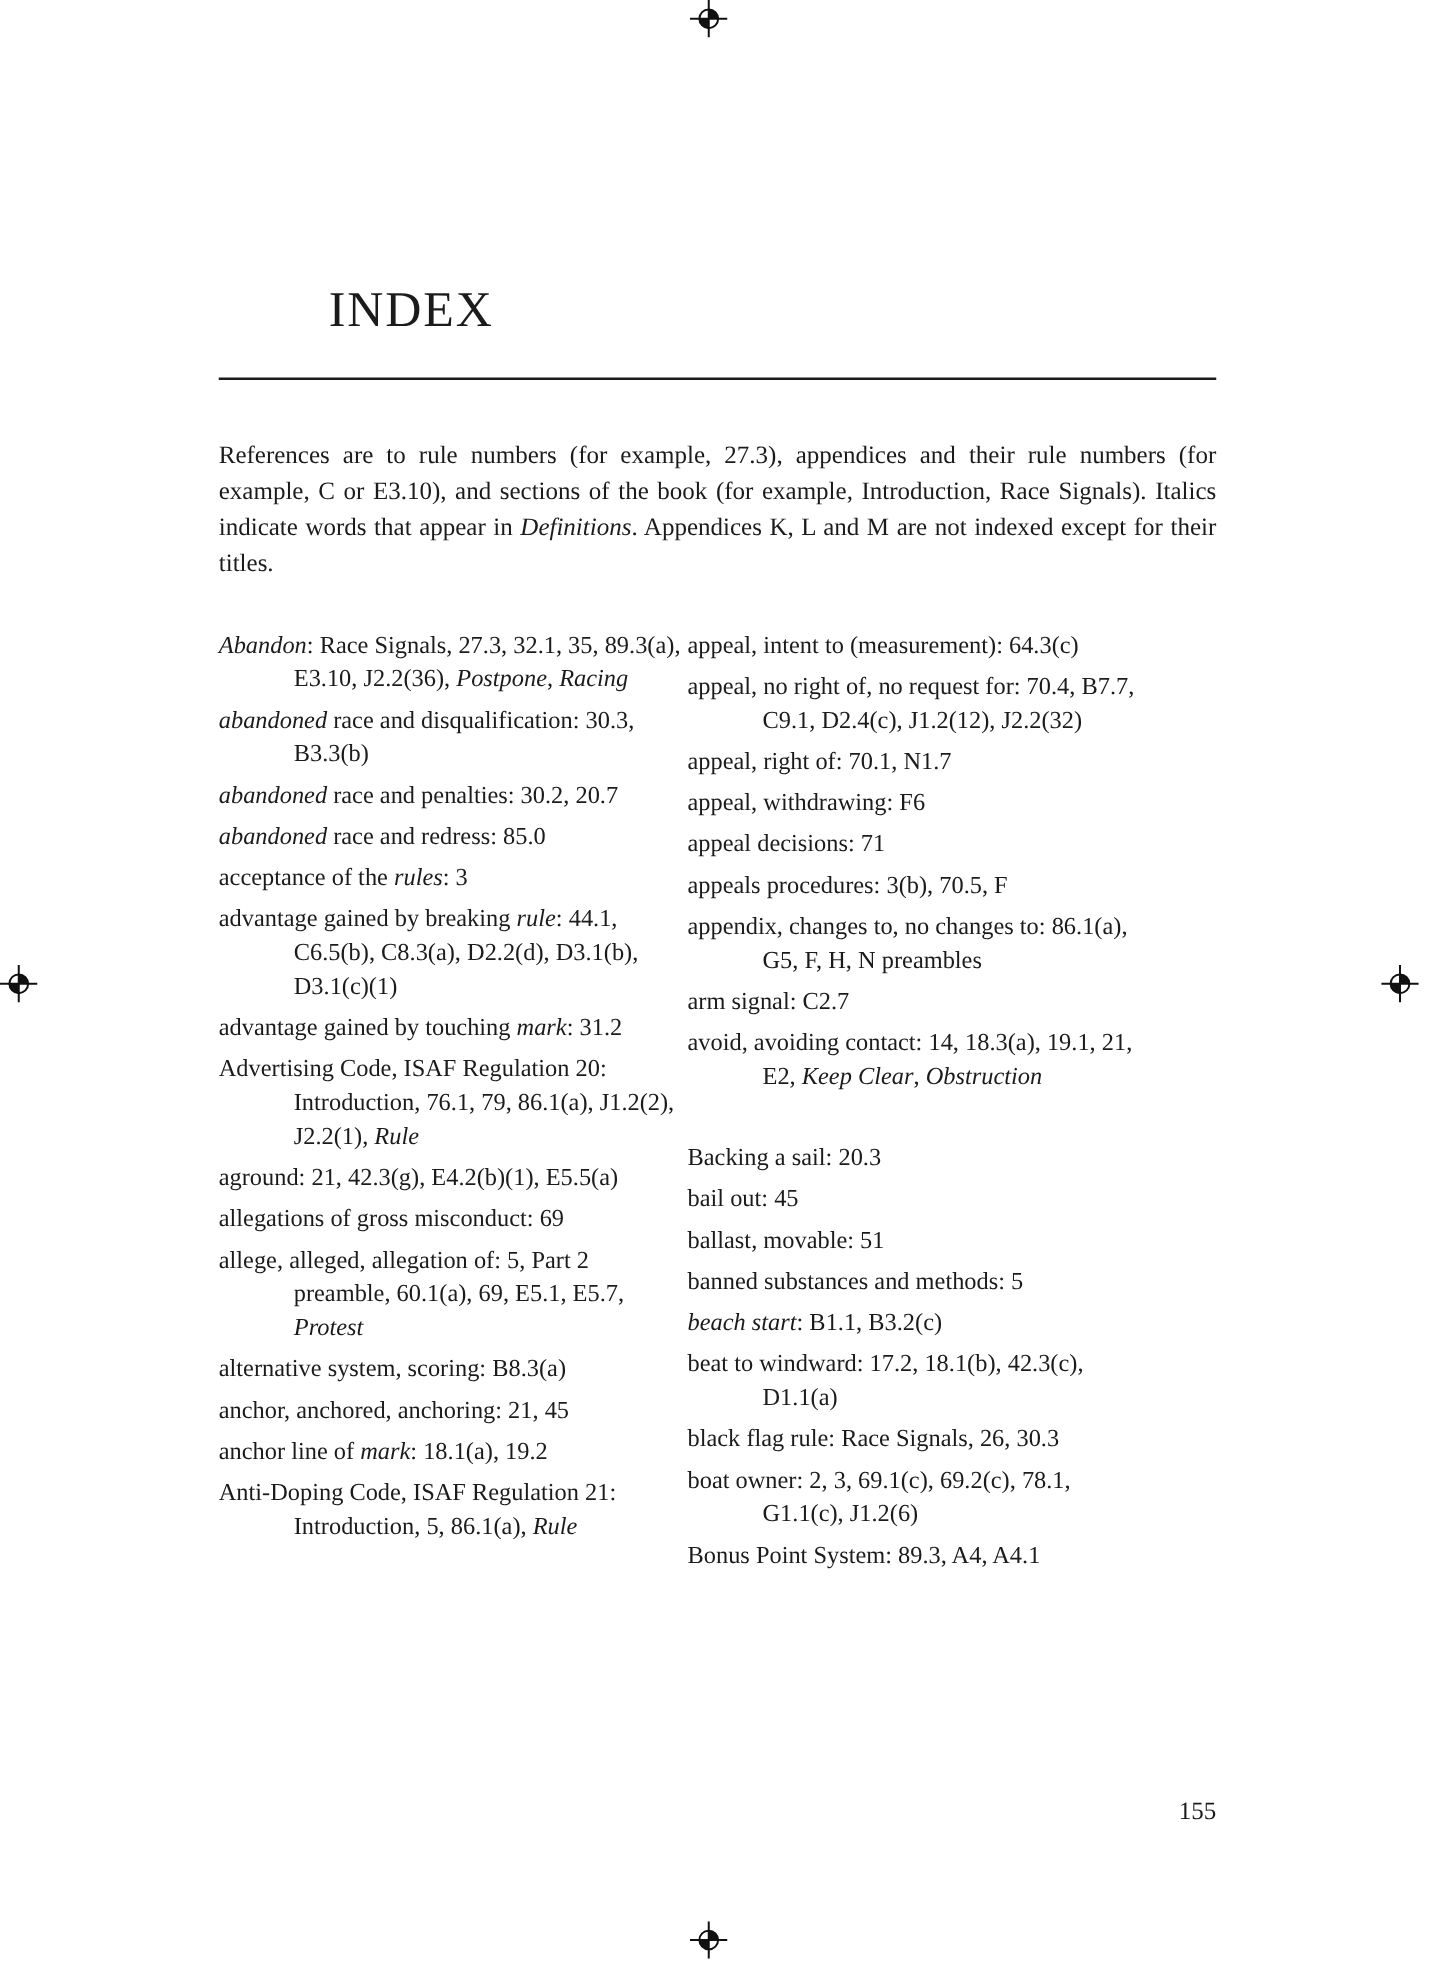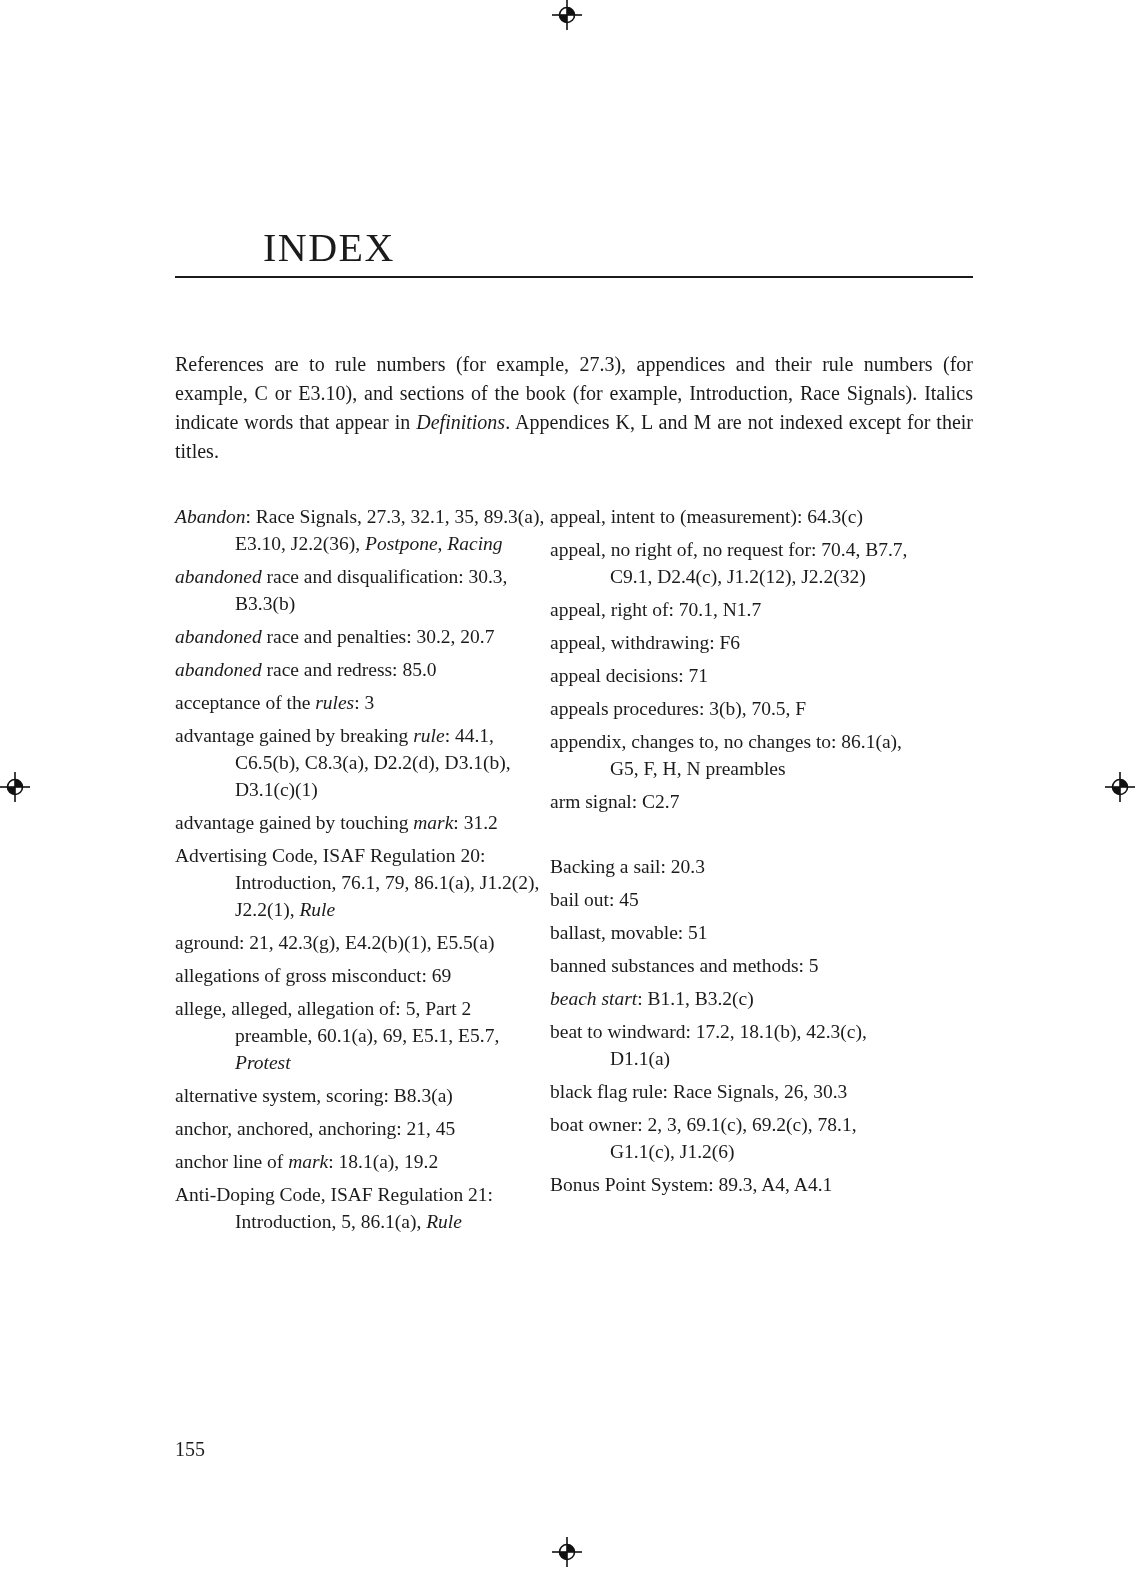--- a/index.html
+++ b/index.html
@@ -18,21 +18,21 @@
   .crop-bottom { left: 552px; top: 1537px; }
   .crop-left   { left: 0px;   top: 772px; }
   .crop-right  { left: 1105px; top: 772px; }
 
   .title-block {
     position: absolute;
     left: 175px;
     top: 226px;
     width: 798px;
     border-bottom: 2px solid #1b1b1b;
-    padding-bottom: 6px;
+    padding-bottom: 32px;
   }
   .page-title {
     font-size: 40px;
     font-weight: normal;
     letter-spacing: 1.5px;
     padding-left: 88px;
     line-height: 1.1;
   }
 
   .intro {
@@ -62,20 +62,21 @@
     margin-bottom: 6px;
   }
   .section-gap { height: 32px; }
   .it { font-style: italic; }
 
   .page-number {
     position: absolute;
     left: 175px;
     top: 1438px;
     width: 798px;
+    text-align: right;
     font-size: 20px;
   }
 </style>
 </head>
 <body>
 
 <div class="page">
 
   <div class="crop-mark crop-top">
     <svg viewBox="0 0 30 30" width="30" height="30">
@@ -140,20 +141,21 @@
       </div>
     <div class="index-column col-right">
         <div class="entry"><span>appeal, intent to (measurement): 64.3(c)</span></div>
         <div class="entry"><span>appeal, no right of, no request for: 70.4, B7.7, C9.1, D2.4(c), J1.2(12), J2.2(32)</span></div>
         <div class="entry"><span>appeal, right of: 70.1, N1.7</span></div>
         <div class="entry"><span>appeal, withdrawing: F6</span></div>
         <div class="entry"><span>appeal decisions: 71</span></div>
         <div class="entry"><span>appeals procedures: 3(b), 70.5, F</span></div>
         <div class="entry"><span>appendix, changes to, no changes to: 86.1(a), G5, F, H, N preambles</span></div>
         <div class="entry"><span>arm signal: C2.7</span></div>
+        <div class="entry"><span>avoid, avoiding contact: 14, 18.3(a), 19.1, 21, E2, </span><span class="it">Keep Clear</span><span>, </span><span class="it">Obstruction</span></div>
         <div class="section-gap"></div>
         <div class="entry"><span>Backing a sail: 20.3</span></div>
         <div class="entry"><span>bail out: 45</span></div>
         <div class="entry"><span>ballast, movable: 51</span></div>
         <div class="entry"><span>banned substances and methods: 5</span></div>
         <div class="entry"><span class="it">beach start</span><span>: B1.1, B3.2(c)</span></div>
         <div class="entry"><span>beat to windward: 17.2, 18.1(b), 42.3(c), D1.1(a)</span></div>
         <div class="entry"><span>black flag rule: Race Signals, 26, 30.3</span></div>
         <div class="entry"><span>boat owner: 2, 3, 69.1(c), 69.2(c), 78.1, G1.1(c), J1.2(6)</span></div>
         <div class="entry"><span>Bonus Point System: 89.3, A4, A4.1</span></div>

